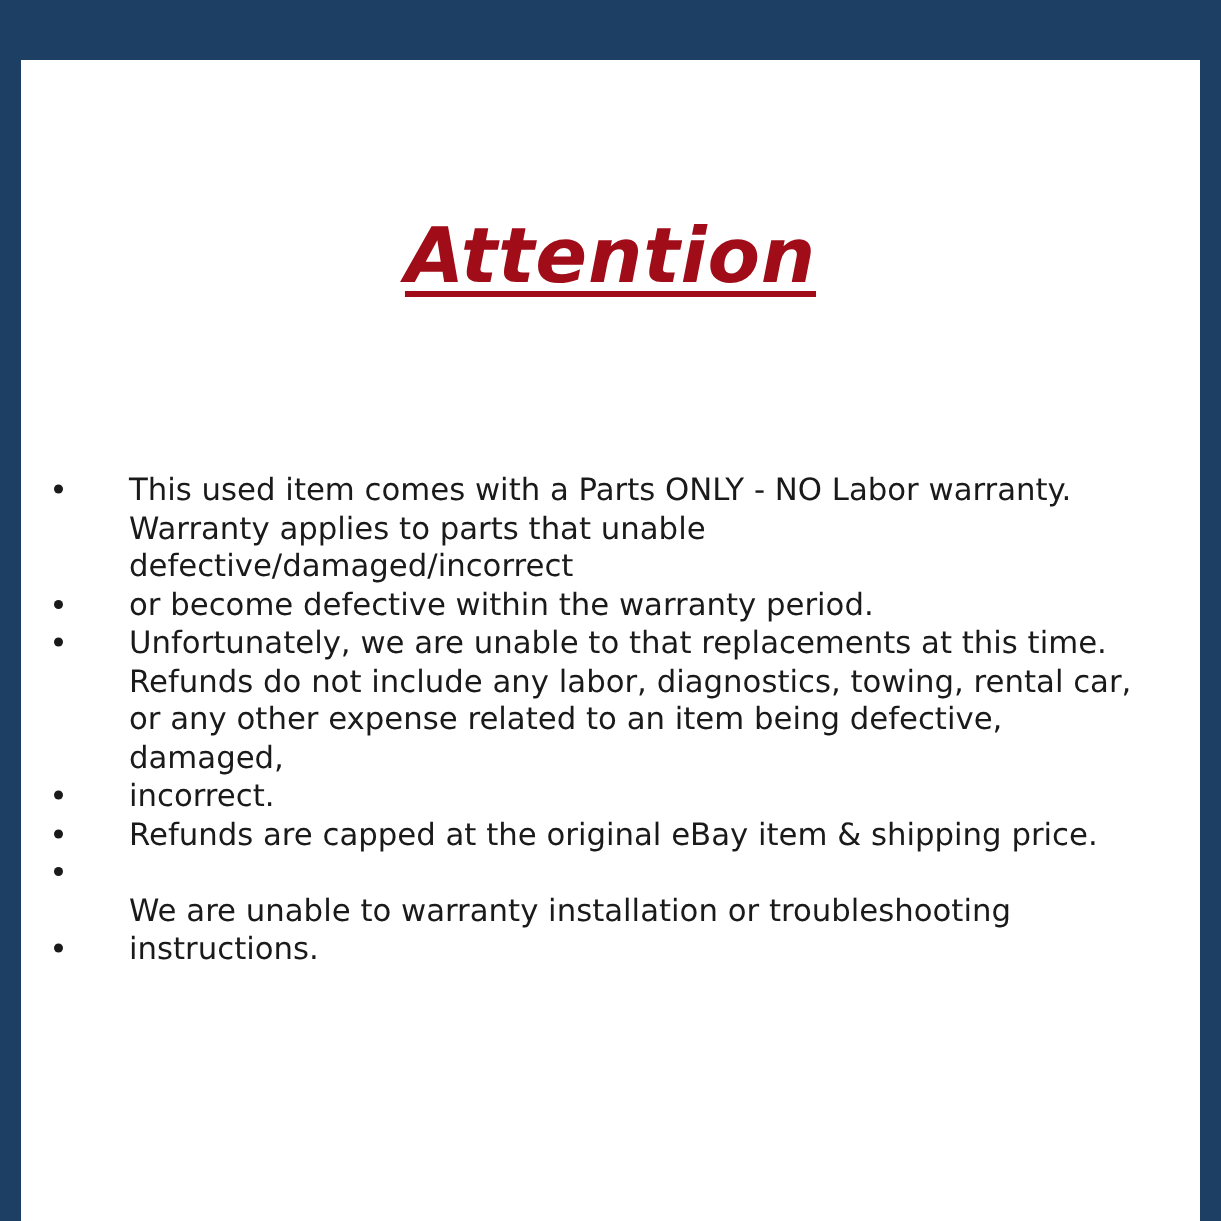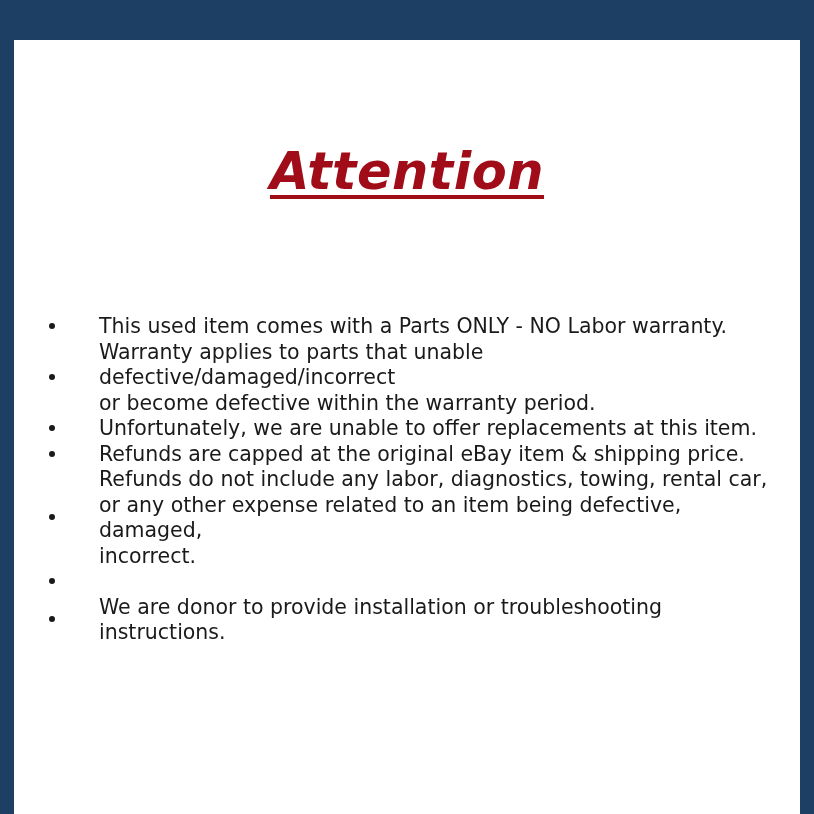--- a/index.html
+++ b/index.html
@@ -46,25 +46,25 @@
     margin: 0;
     padding: 0;
     list-style: none;
     position: absolute;
     top: 274px;
     left: 0;
     right: 0;
   }
   .list li {
     display: flex;
-    align-items: center;
+    align-items: flex-end;
     color: #1a1a1a;
     font-size: 20.5px;
     line-height: 25.5px;
-    padding: 0 28px 0 17px;
+    padding: 0 28px 0 4px;
   }
   .bullet {
     flex: 0 0 auto;
     width: 50px;
     text-align: left;
     padding-left: 18px;
     font-size: 20px;
     line-height: 25.5px;
     color: #1a1a1a;
   }
@@ -94,35 +94,35 @@
         <span class="bullet"><span class="bullet-dot"></span></span>
         <span class="item-text">This used item comes with a Parts ONLY - NO Labor warranty.</span>
       </li>
       <li>
         <span class="bullet"><span class="bullet-dot"></span></span>
         <span class="item-text">Warranty applies to parts that unable defective/damaged/incorrect
 or become defective within the warranty period.</span>
       </li>
       <li>
         <span class="bullet"><span class="bullet-dot"></span></span>
-        <span class="item-text">Unfortunately, we are unable to offer replacements at this item.</span>
-      </li>
-      <li>
-        <span class="bullet"><span class="bullet-dot"></span></span>
-        <span class="item-text">Refunds are capped at the original eBay item &amp; shipping price.</span>
+        <span class="item-text">Unfortunately, we are unable to that replacements at this time.</span>
       </li>
       <li>
         <span class="bullet"><span class="bullet-dot"></span></span>
         <span class="item-text">Refunds do not include any labor, diagnostics, towing, rental car,
 or any other expense related to an item being defective, damaged,
 incorrect.</span>
       </li>
       <li>
         <span class="bullet"><span class="bullet-dot"></span></span>
+        <span class="item-text">Refunds are capped at the original eBay item &amp; shipping price.</span>
       </li>
       <li>
         <span class="bullet"><span class="bullet-dot"></span></span>
-        <span class="item-text">We are donor to provide installation or troubleshooting
+      </li>
+      <li>
+        <span class="bullet"><span class="bullet-dot"></span></span>
+        <span class="item-text">We are unable to warranty installation or troubleshooting
 instructions.</span>
       </li>
     </ul>
   </div>
 </div>
 
 </body></html>

